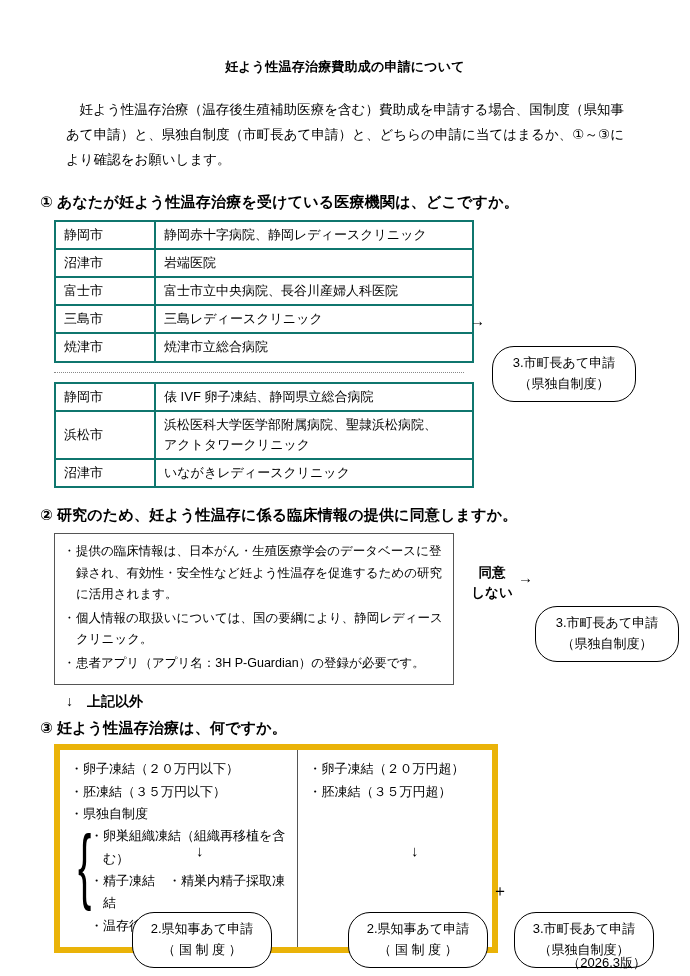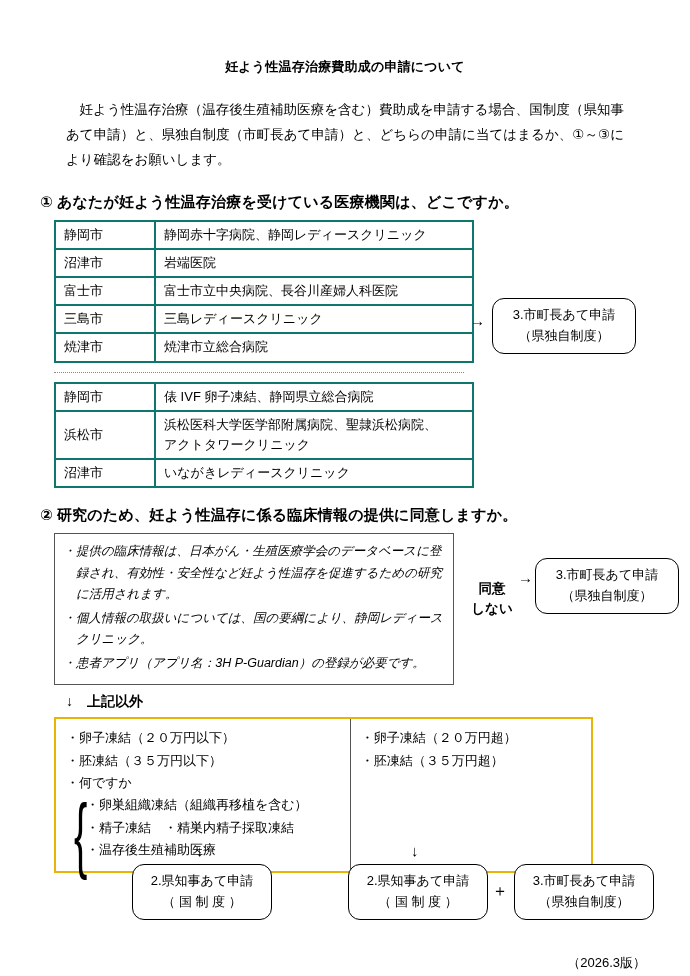--- a/index.html
+++ b/index.html
@@ -73,46 +73,46 @@
   }
   .dotted-sep {
     border-top: 1px dotted #888;
     margin: 9px 54px 0 54px;
     width: 410px;
   }
 
   
   .rbox {
     border: 1.5px solid #000;
-    border-radius: 12px;
+    border-radius: 22px;
     font-size: 13px;
     line-height: 1.6;
     padding: 6px 10px;
     text-align: center;
     background: #fff;
     box-sizing: border-box;
+    margin-top: 48px;
   }
   .abs { position: absolute; }
 
   .arrow-right {
     font-size: 15px;
     line-height: 1;
   }
 
   
   .info-box {
     border: 1px solid #555;
     margin-left: 54px;
     margin-top: 8px;
     width: 400px;
     font-size: 12.5px;
     line-height: 1.72;
     padding: 7px 10px 8px 10px;
     box-sizing: border-box;
-    font-style: italic;
   }
   .info-box ul {
     margin: 0;
     padding: 0;
     list-style: none;
   }
   .info-box li {
     position: relative;
     padding-left: 11px;
     margin-bottom: 2px;
@@ -121,41 +121,40 @@
     content: "・";
     position: absolute;
     left: -2px;
     top: 0;
   }
   .agree-label {
     font-size: 13.5px;
     font-weight: bold;
     line-height: 1.5;
     text-align: center;
-    margin-top: 16px;
   }
   .down-line {
     margin-left: 66px;
     margin-top: 8px;
     font-size: 14px;
     font-weight: bold;
   }
   .down-line .arr { margin-right: 14px; }
 
   
   .s3-wrap {
     position: relative;
     margin-left: 54px;
     margin-top: 6px;
     width: 500px;
   }
   .s3-table {
-    border: 2px solid #eab308;
+    border: 6px solid #eab308;
     border-collapse: collapse;
-    width: 539px;
+    width: 444px;
     font-size: 13px;
   }
   .s3-table td {
     border: 1px solid #555;
     vertical-align: top;
     padding: 8px 10px 10px 12px;
     line-height: 1.72;
   }
   .s3-table td.left { width: 55%; }
   .s3-list { margin:0; padding:0; list-style:none; }
@@ -270,30 +269,33 @@
   <div class="abs arrow-right" style="left:518px; top:512px;">→</div>
   <div class="abs rbox" style="left:535px; top:500px; width:144px;">
     <div>3.市町長あて申請</div>
     <div>（県独自制度）</div>
   </div>
 
   <div class="down-line">
     <span class="arr">↓</span><span>上記以外</span>
   </div>
 
+  <div class="q-heading" style="margin-top:8px;">
+    <span class="num">③</span><span>妊よう性温存治療は、何ですか。</span>
+  </div>
 
   <div class="s3-wrap">
     <table class="s3-table">
       <tbody>
         <tr>
           <td class="left">
             <ul class="s3-list">
               <li>卵子凍結（２０万円以下）</li>
               <li>胚凍結（３５万円以下）</li>
-              <li>何ですか</li>
+              <li>県独自制度</li>
             </ul>
             <div style="position:relative;">
               <span class="brace" style="top:-2px; left:6px; font-size:40px;">{</span>
               <ul class="s3-list s3-sub" style="margin-left:20px;">
                 <li>卵巣組織凍結（組織再移植を含む）</li>
                 <li>精子凍結　・精巣内精子採取凍結</li>
                 <li>温存後生殖補助医療</li>
               </ul>
             </div>
           </td>

